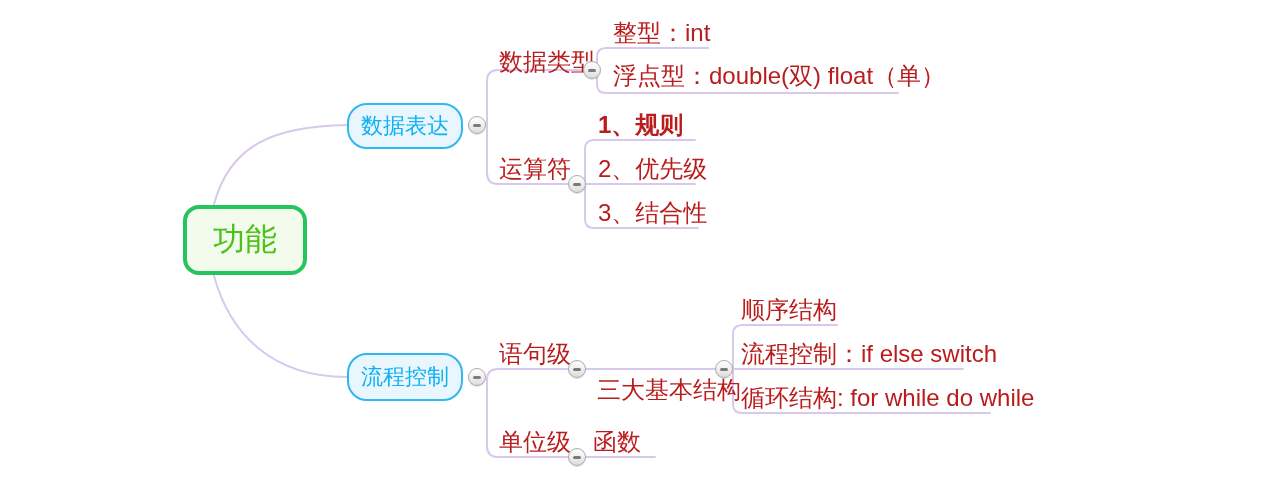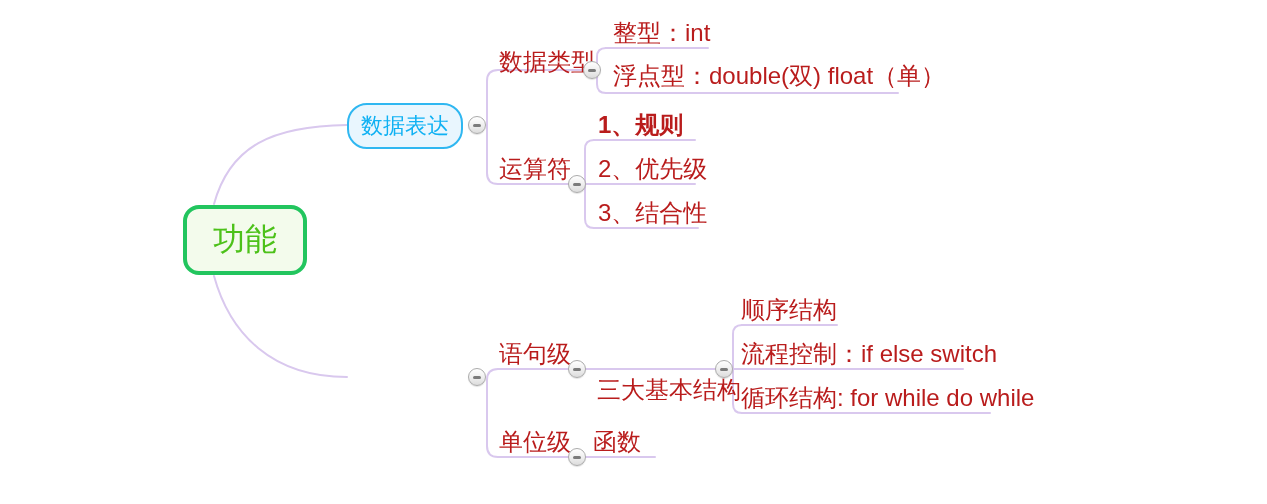--- a/index.html
+++ b/index.html
@@ -70,20 +70,23 @@
     <path d="M 742 413 L 990 413"></path>
   </svg>
 
   <div class="topic-box root-box">
     <span>功能</span>
   </div>
 
   <div class="topic-box branch-box b1">
     <span>数据表达</span>
   </div>
+  <div class="topic-box branch-box b2">
+    <span>流程控制</span>
+  </div>
 
   <div class="leaf" style="left:499px;top:45px;margin-top:7px;">数据类型</div>
   <div class="leaf" style="left:613px;top:23px;">整型：int</div>
   <div class="leaf" style="left:613px;top:66px;">浮点型：double(双) float（单）</div>
   <div class="leaf" style="left:499px;top:159px;">运算符</div>
   <div class="leaf" style="left:598px;top:115px;font-weight:bold;">1、规则</div>
   <div class="leaf" style="left:598px;top:159px;">2、优先级</div>
   <div class="leaf" style="left:598px;top:203px;">3、结合性</div>
 
   <div class="leaf" style="left:499px;top:344px;">语句级</div>

